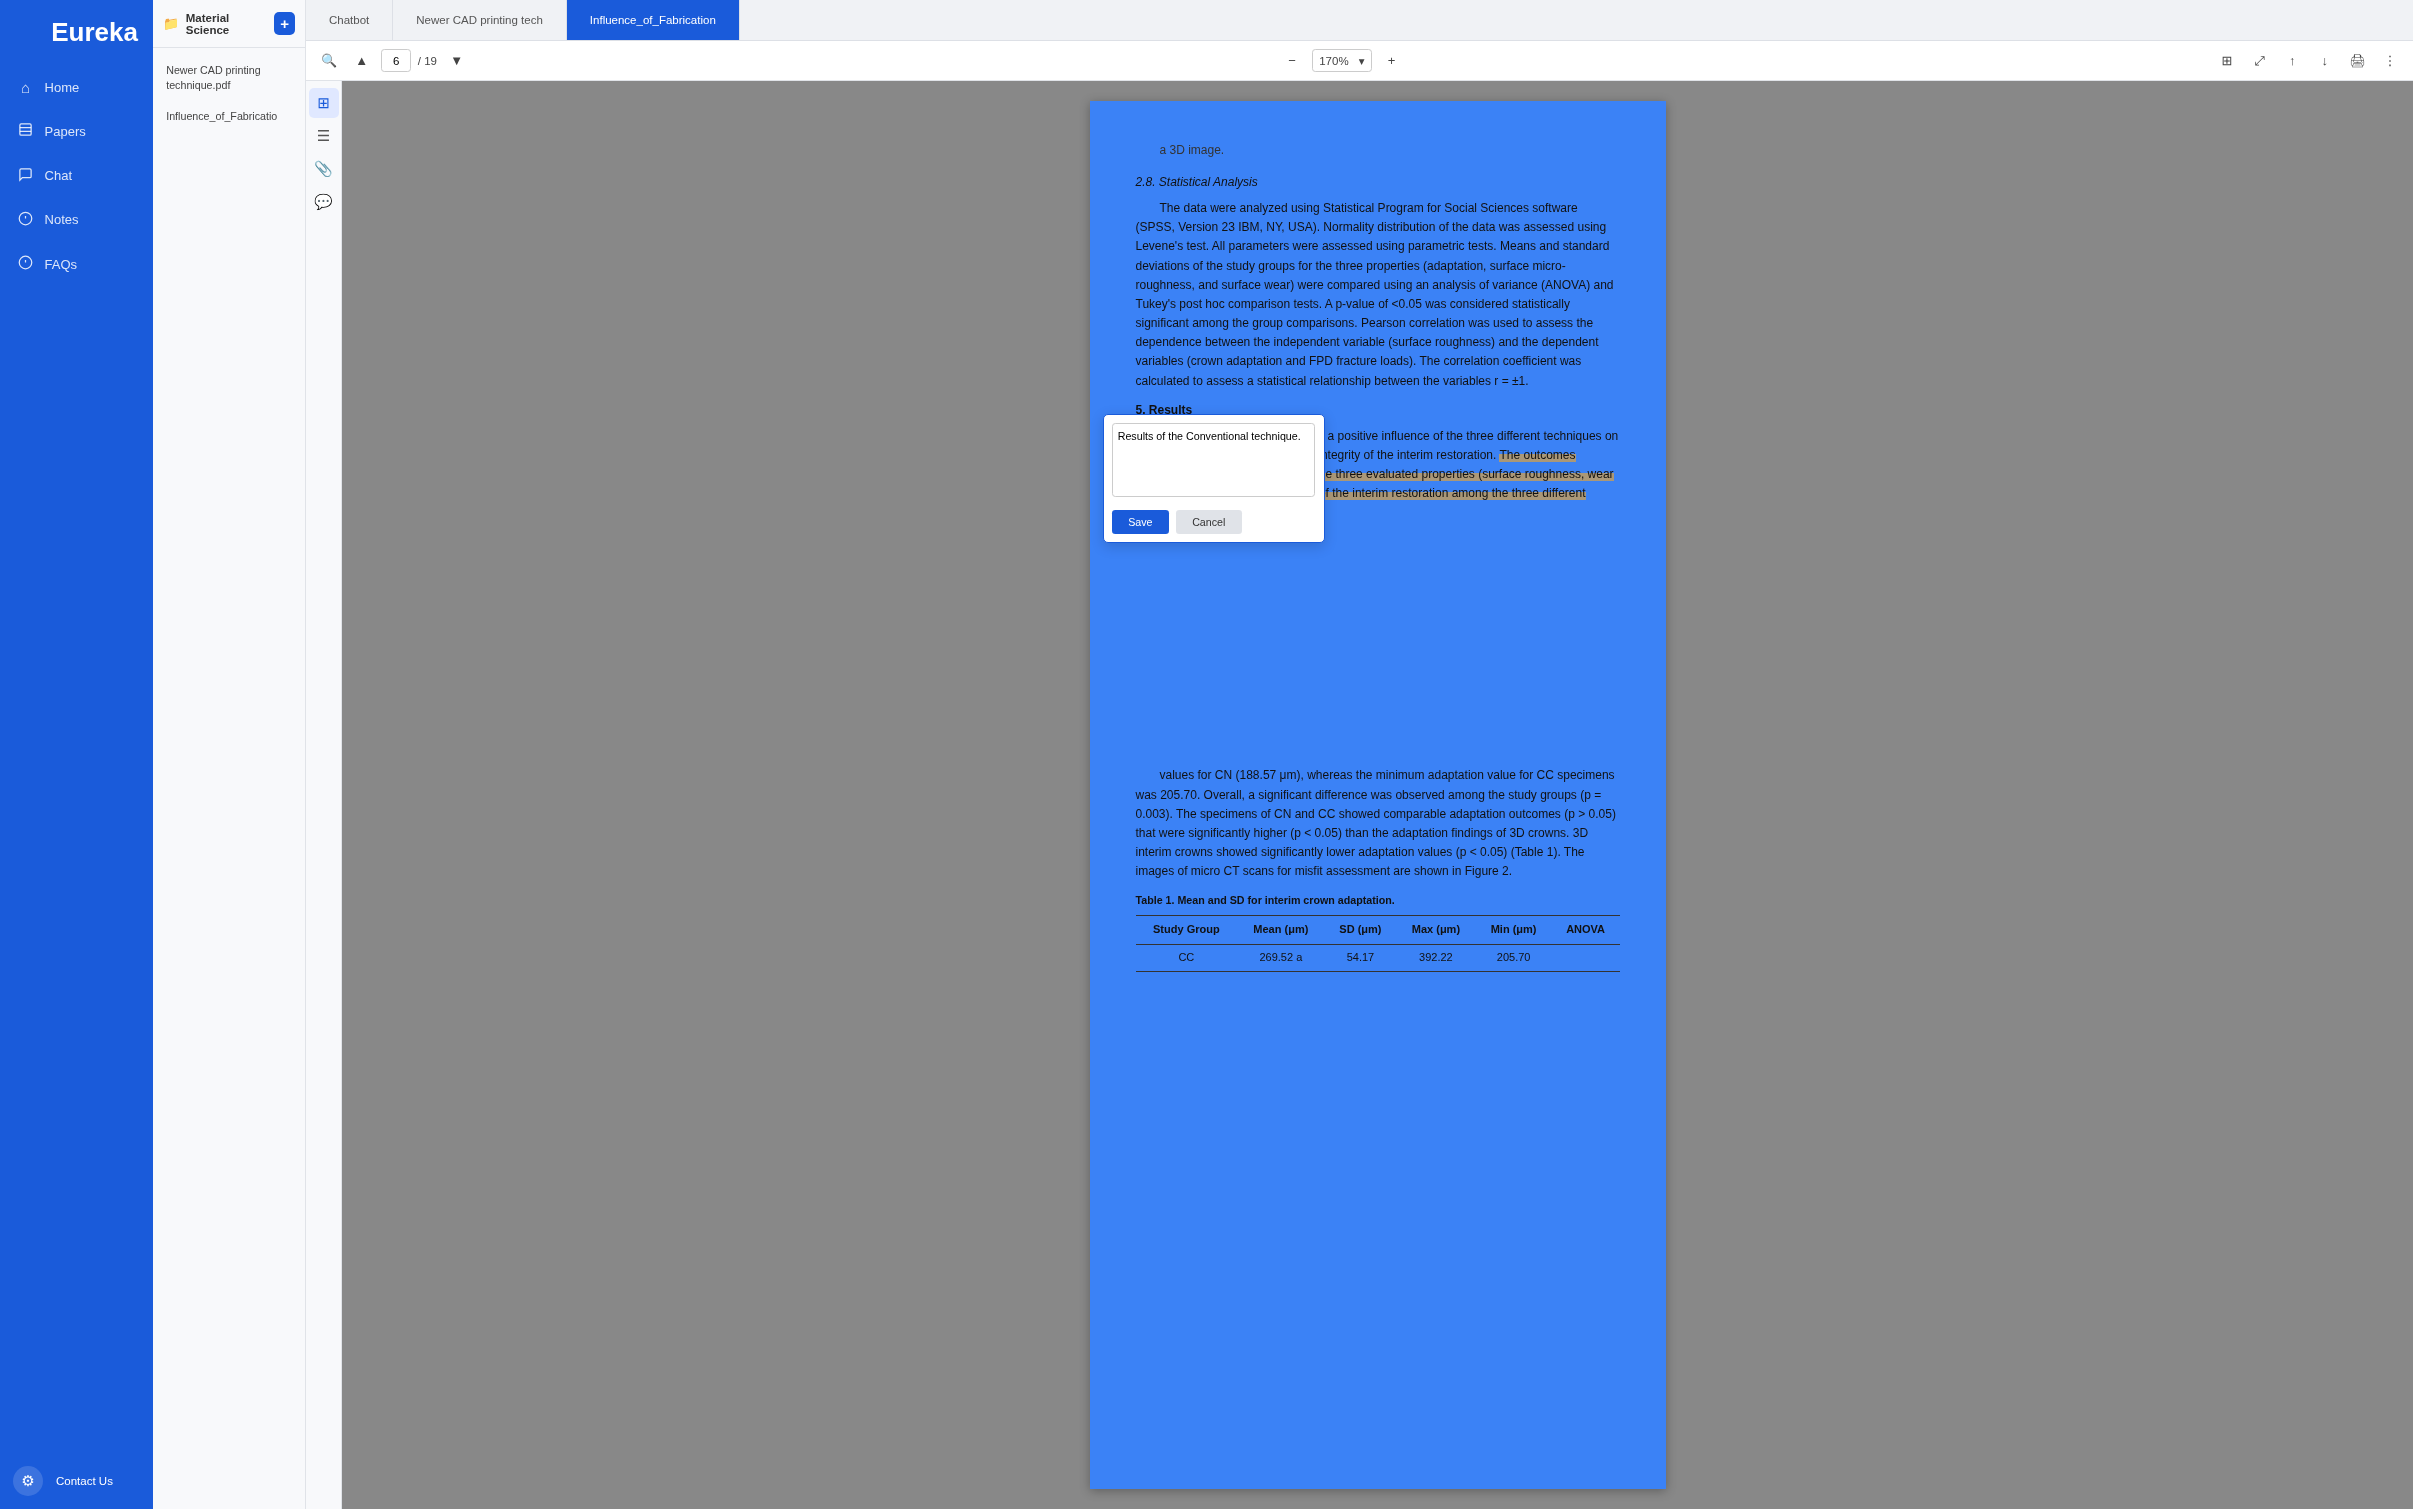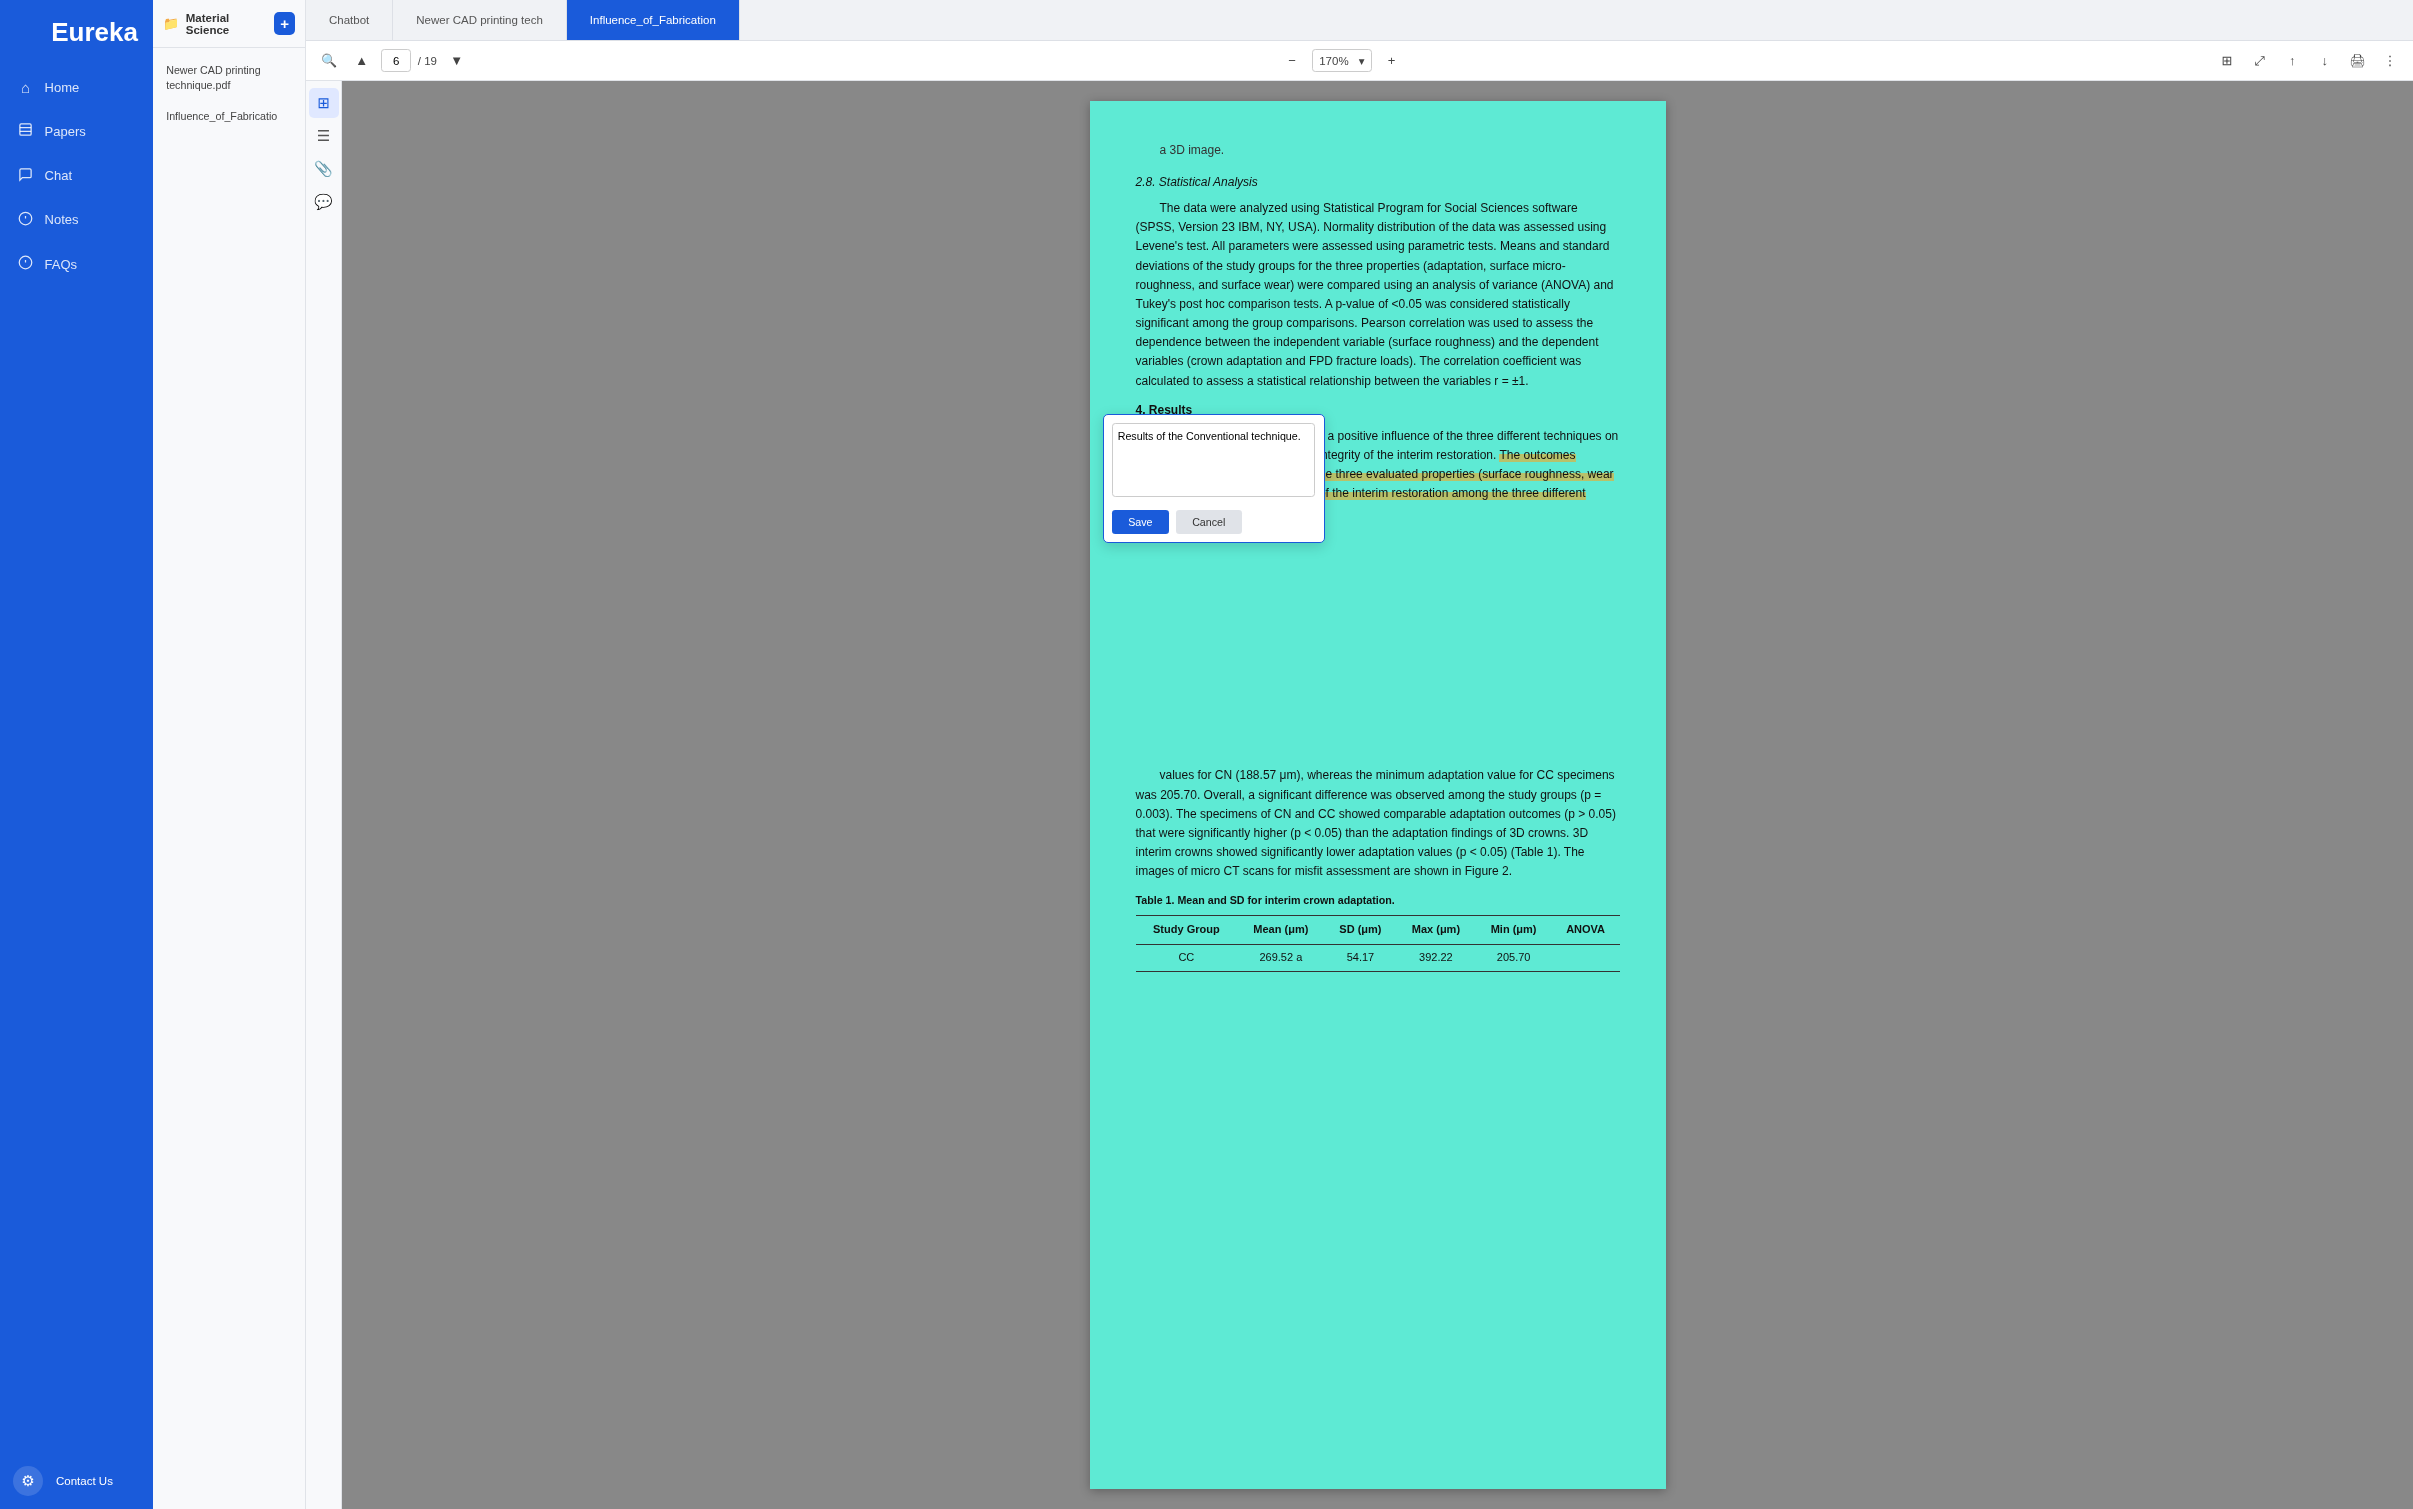--- a/index.html
+++ b/index.html
@@ -207,21 +207,21 @@
     }
     .pdf-content {
       flex: 1;
       overflow-y: auto;
       background: #888;
       display: flex;
       justify-content: center;
       padding: 20px;
     }
     .pdf-page {
-      background: #5eead4;
+      background: #3b82f6;
       width: 576px;
       min-height: 741px;
       padding: 40px 46px;
       box-shadow: 0 1.6px 10px rgba(0,0,0,0.3);
       position: relative;
       font-size: 12px;
       line-height: 1.6;
       color: #111;
     }
 
@@ -416,21 +416,21 @@
     </div>
 
     <div class="pdf-content">
       <div class="pdf-page">
 
         <p style="text-indent:2em; margin-bottom:13px; color:#333;">a 3D image.</p>
 
         <p class="pdf-subheading">2.8. Statistical Analysis</p>
         <p class="pdf-para">The data were analyzed using Statistical Program for Social Sciences software (SPSS, Version 23 IBM, NY, USA). Normality distribution of the data was assessed using Levene's test. All parameters were assessed using parametric tests. Means and standard deviations of the study groups for the three properties (adaptation, surface micro-roughness, and surface wear) were compared using an analysis of variance (ANOVA) and Tukey's post hoc comparison tests. A p-value of &lt;0.05 was considered statistically significant among the group comparisons. Pearson correlation was used to assess the dependence between the independent variable (surface roughness) and the dependent variables (crown adaptation and FPD fracture loads). The correlation coefficient was calculated to assess a statistical relationship between the variables r = ±1.</p>
 
-        <p class="pdf-section-title">4. Results</p>
+        <p class="pdf-section-title">5. Results</p>
         <p class="pdf-para">
           <span>The study outcomes presented a positive influence of the three different techniques on the surface property and marginal integrity of the interim restoration.</span>
           <span class="highlight-orange">The outcomes showed a significant difference in the three evaluated properties (surface roughness, wear resistance, and marginal integrity) of the interim restoration among the three different</span>
         </p>
 
         <div class="annotation-popup">
           <textarea class="annotation-textarea" style="">Results of the Conventional technique.</textarea>
           <div class="annotation-actions">
             <button class="btn-save">Save</button>
             <button class="btn-cancel">Cancel</button>

